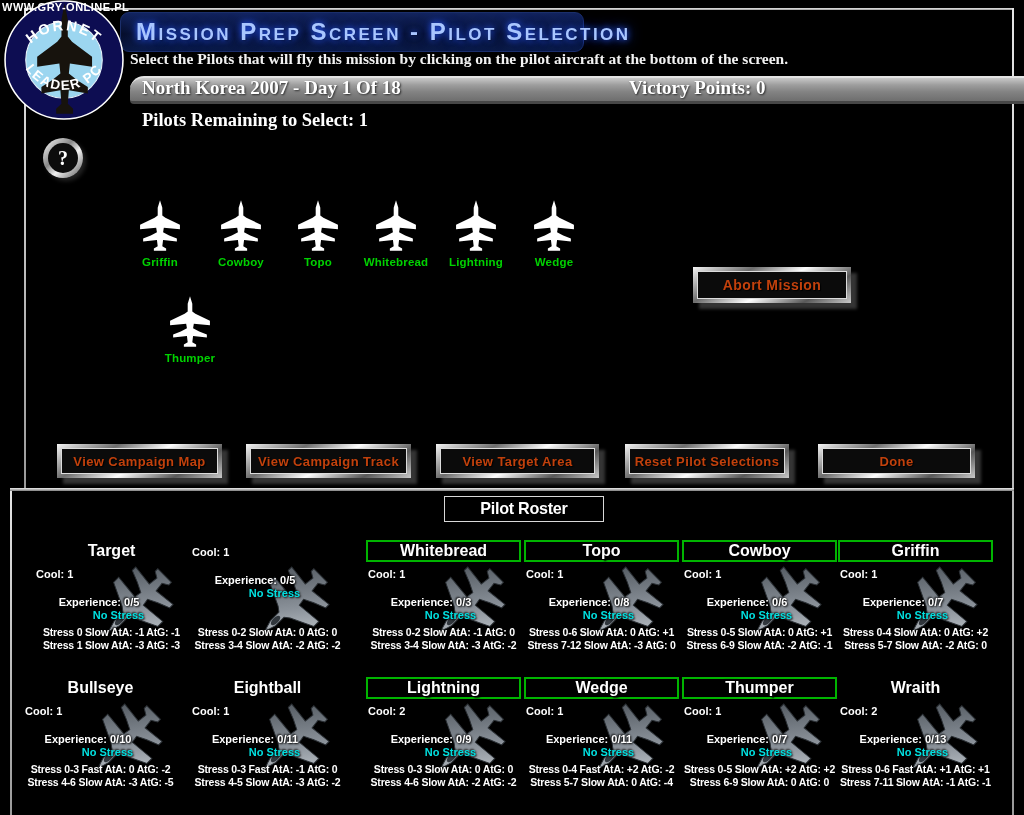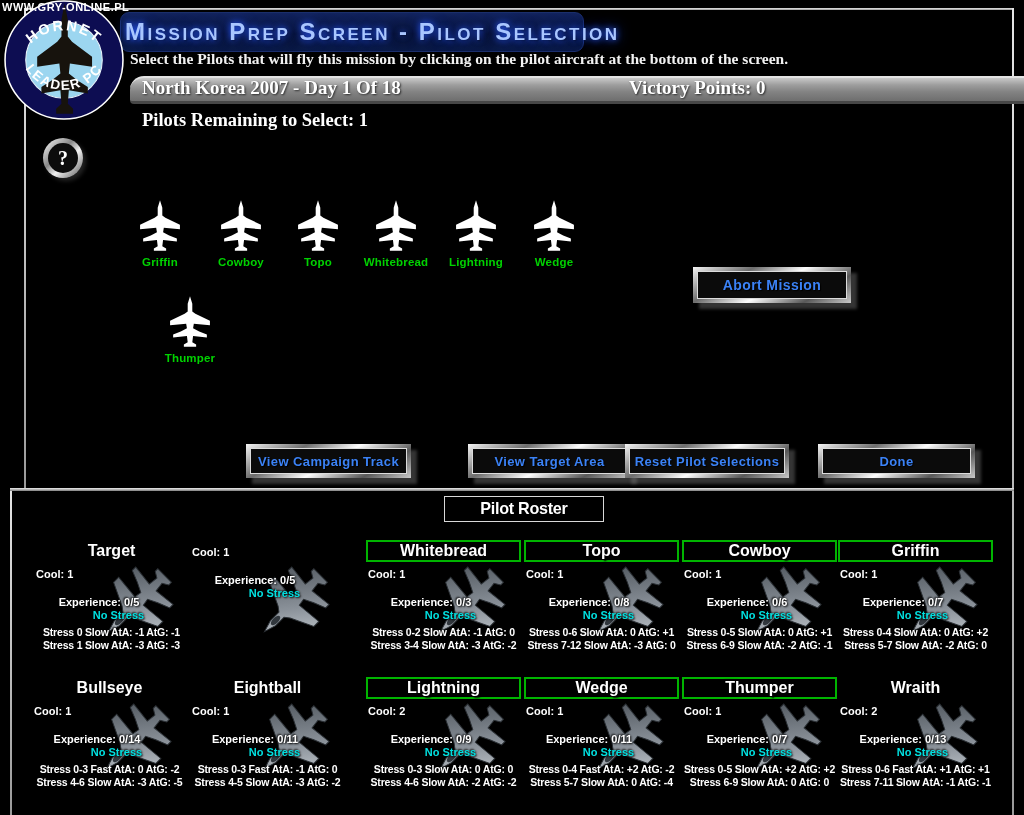--- a/index.html
+++ b/index.html
@@ -17,21 +17,21 @@
 
   #watermark{position:absolute;left:2px;top:1px;color:#fff;font-size:11px;font-weight:bold;
     letter-spacing:.5px;z-index:9;}
 
   #logo{position:absolute;left:4px;top:0px;width:120px;height:120px;z-index:8;}
 
   #title-panel{position:absolute;left:120px;top:12px;width:462px;height:38px;
     background:linear-gradient(180deg,#12245e 0%,#070f2c 55%,#0a1a46 100%);
     border:1px solid #1b2f6b;border-radius:9px;display:flex;align-items:center;z-index:3;}
   #title-text{font-variant:small-caps;font-weight:bold;font-size:24px;letter-spacing:2.5px;
-    color:#a9c6ff;padding-left:4px;white-space:nowrap;
+    color:#a9c6ff;padding-left:15px;white-space:nowrap;
     text-shadow:0 0 6px #2a5cff,0 0 14px #1b3fd0,1px 1px 2px #000;}
   #subtitle{position:absolute;left:130px;top:50px;color:#f2f2f2;
     font-family:"Liberation Serif",serif;font-weight:bold;font-size:15.5px;z-index:3;
     text-shadow:1px 1px 2px #000;text-align:right;}
 
   #status-bar{position:absolute;left:130px;top:76px;width:900px;height:23px;z-index:3;
     background:linear-gradient(180deg,#c9c9c9 0%,#9e9e9e 30%,#838383 60%,#6e6e6e 100%);
     border-top:2px solid #e3e3e3;border-bottom:3px solid #474747;
     border-radius:14px 4px 4px 4px;}
   .bar-text{position:absolute;top:-1px;color:#fff;font-family:"Liberation Serif",serif;
@@ -53,27 +53,27 @@
   .pilot-icon{position:absolute;width:80px;text-align:center;cursor:pointer;z-index:3;}
   .jet-top{width:46px;height:54px;display:block;margin:0 auto;}
   .pilot-icon-label{font-size:11.5px;font-weight:bold;margin-top:2px;letter-spacing:.2px;
     text-shadow:1px 1px 1px #000;}
 
   .metal-btn{position:absolute;box-sizing:border-box;padding:4px;cursor:pointer;border:0;z-index:3;
     background:linear-gradient(150deg,#f5f5f5 0%,#6d6d6d 28%,#fdfdfd 52%,#585858 78%,#c9c9c9 100%);
     box-shadow:6px 6px 3px rgba(115,115,115,.45);}
   .metal-btn .face{width:100%;height:100%;box-sizing:border-box;background:#0b0b0b;
     border:1px solid #dcdcdc;display:flex;align-items:center;justify-content:center;
-    color:#3b82f6;font-weight:bold;font-size:13px;letter-spacing:.4px;white-space:nowrap;
+    color:#c2410c;font-weight:bold;font-size:13px;letter-spacing:.4px;white-space:nowrap;
     text-shadow:1px 1px 1px #000;}
   #abort-btn{left:693px;top:267px;width:158px;height:36px;}
   #abort-btn .face{font-size:14px;}
   #btn-map{left:57px;top:444px;width:165px;height:34px;}
   #btn-track{left:246px;top:444px;width:165px;height:34px;}
-  #btn-target{left:436px;top:444px;width:163px;height:34px;margin-left:32px;}
+  #btn-target{left:436px;top:444px;width:163px;height:34px;}
   #btn-reset{left:625px;top:444px;width:164px;height:34px;}
   #btn-done{left:818px;top:444px;width:157px;height:34px;}
 
   #roster-title-box{position:absolute;left:444px;top:496px;width:158px;height:24px;z-index:3;
     border:1px solid #d8d8d8;background:#000;display:flex;align-items:center;justify-content:center;}
   #roster-title-text{color:#fff;font-weight:bold;font-size:17px;letter-spacing:-.3px;
     transform:scaleX(.95);white-space:nowrap;}
 
   .roster-cell{position:absolute;width:155px;height:118px;z-index:3;cursor:pointer;}
   .name-box{position:relative;box-sizing:border-box;width:100%;height:22px;
@@ -182,20 +182,23 @@
       <svg class="jet-top" viewBox="0 0 60 70">
         <polygon fill="#ffffff" points="30,0 33,10 33,20 37,23 56,32 56,38 35,36 34,42 42,46 52,50 52,54 34,52 33,60 38,63 38,66 22,66 22,63 27,60 26,52 8,54 8,50 18,46 26,42 25,36 4,38 4,32 23,23 27,20 27,10"></polygon>
       </svg>
       <div class="pilot-icon-label" style="color: rgb(0, 210, 0);">Thumper</div>
     </div>
   </div>
 
   <button class="metal-btn" id="abort-btn">
     <span class="face">Abort Mission</span>
   </button>
+  <button class="metal-btn" id="btn-map">
+    <span class="face">View Campaign Map</span>
+  </button>
   <button class="metal-btn" id="btn-track">
     <span class="face">View Campaign Track</span>
   </button>
   <button class="metal-btn" id="btn-target">
     <span class="face">View Target Area</span>
   </button>
   <button class="metal-btn" id="btn-reset">
     <span class="face">Reset Pilot Selections</span>
   </button>
   <button class="metal-btn" id="btn-done">
@@ -228,20 +231,24 @@
     <div class="roster-cell" style="left: 190px; top: 540px;">
       <svg class="roster-jet" viewBox="-10 -10 80 90">
         <g transform="rotate(-135 30 35) scale(1.06)">
           <polygon fill="url(#rjet-grad)" stroke="#2c3136" stroke-width="0.8" points="30,0 33,10 33,20 37,23 56,32 56,38 35,36 34,42 42,46 52,50 52,54 34,52 33,60 38,63 38,66 22,66 22,63 27,60 26,52 8,54 8,50 18,46 26,42 25,36 4,38 4,32 23,23 27,20 27,10"></polygon>
           <ellipse cx="30" cy="13" rx="2.4" ry="5" fill="#31373d"></ellipse>
         </g>
       </svg>
       <div class="cell-line cool-line">Cool: 1</div>
       <div class="cell-line exp-line">Experience: 0/5</div>
       <div class="cell-line stress-state" style="color: rgb(0, 224, 224);">No Stress</div>
+      <div class="stress-lines">
+        <div class="stress-line">Stress 0-2 Slow AtA: 0 AtG: 0</div>
+        <div class="stress-line">Stress 3-4 Slow AtA: -2 AtG: -2</div>
+      </div>
     </div>
 
     <div class="roster-cell" style="left: 366px; top: 540px;">
       <svg class="roster-jet" viewBox="-10 -10 80 90">
         <g transform="rotate(-135 30 35) scale(1.06)">
           <polygon fill="url(#rjet-grad)" stroke="#2c3136" stroke-width="0.8" points="30,0 33,10 33,20 37,23 56,32 56,38 35,36 34,42 42,46 52,50 52,54 34,52 33,60 38,63 38,66 22,66 22,63 27,60 26,52 8,54 8,50 18,46 26,42 25,36 4,38 4,32 23,23 27,20 27,10"></polygon>
           <ellipse cx="30" cy="13" rx="2.4" ry="5" fill="#31373d"></ellipse>
         </g>
       </svg>
       <div class="name-box" style="border-color: rgb(0, 180, 0);">
@@ -306,32 +313,32 @@
       </div>
       <div class="cell-line cool-line">Cool: 1</div>
       <div class="cell-line exp-line">Experience: 0/7</div>
       <div class="cell-line stress-state" style="color: rgb(0, 224, 224);">No Stress</div>
       <div class="stress-lines">
         <div class="stress-line">Stress 0-4 Slow AtA: 0 AtG: +2</div>
         <div class="stress-line">Stress 5-7 Slow AtA: -2 AtG: 0</div>
       </div>
     </div>
 
-    <div class="roster-cell" style="left: 32px; top: 677px;">
+    <div class="roster-cell" style="left: 23px; top: 677px;">
       <svg class="roster-jet" viewBox="-10 -10 80 90">
         <g transform="rotate(-135 30 35) scale(1.06)">
           <polygon fill="url(#rjet-grad)" stroke="#2c3136" stroke-width="0.8" points="30,0 33,10 33,20 37,23 56,32 56,38 35,36 34,42 42,46 52,50 52,54 34,52 33,60 38,63 38,66 22,66 22,63 27,60 26,52 8,54 8,50 18,46 26,42 25,36 4,38 4,32 23,23 27,20 27,10"></polygon>
           <ellipse cx="30" cy="13" rx="2.4" ry="5" fill="#31373d"></ellipse>
         </g>
       </svg>
       <div class="name-box" style="border-color: transparent;">
         <span class="name-text">Bullseye</span>
       </div>
       <div class="cell-line cool-line">Cool: 1</div>
-      <div class="cell-line exp-line">Experience: 0/14</div>
+      <div class="cell-line exp-line">Experience: 0/10</div>
       <div class="cell-line stress-state" style="color: rgb(0, 224, 224);">No Stress</div>
       <div class="stress-lines">
         <div class="stress-line">Stress 0-3 Fast AtA: 0 AtG: -2</div>
         <div class="stress-line">Stress 4-6 Slow AtA: -3 AtG: -5</div>
       </div>
     </div>
 
     <div class="roster-cell" style="left: 190px; top: 677px;">
       <svg class="roster-jet" viewBox="-10 -10 80 90">
         <g transform="rotate(-135 30 35) scale(1.06)">

